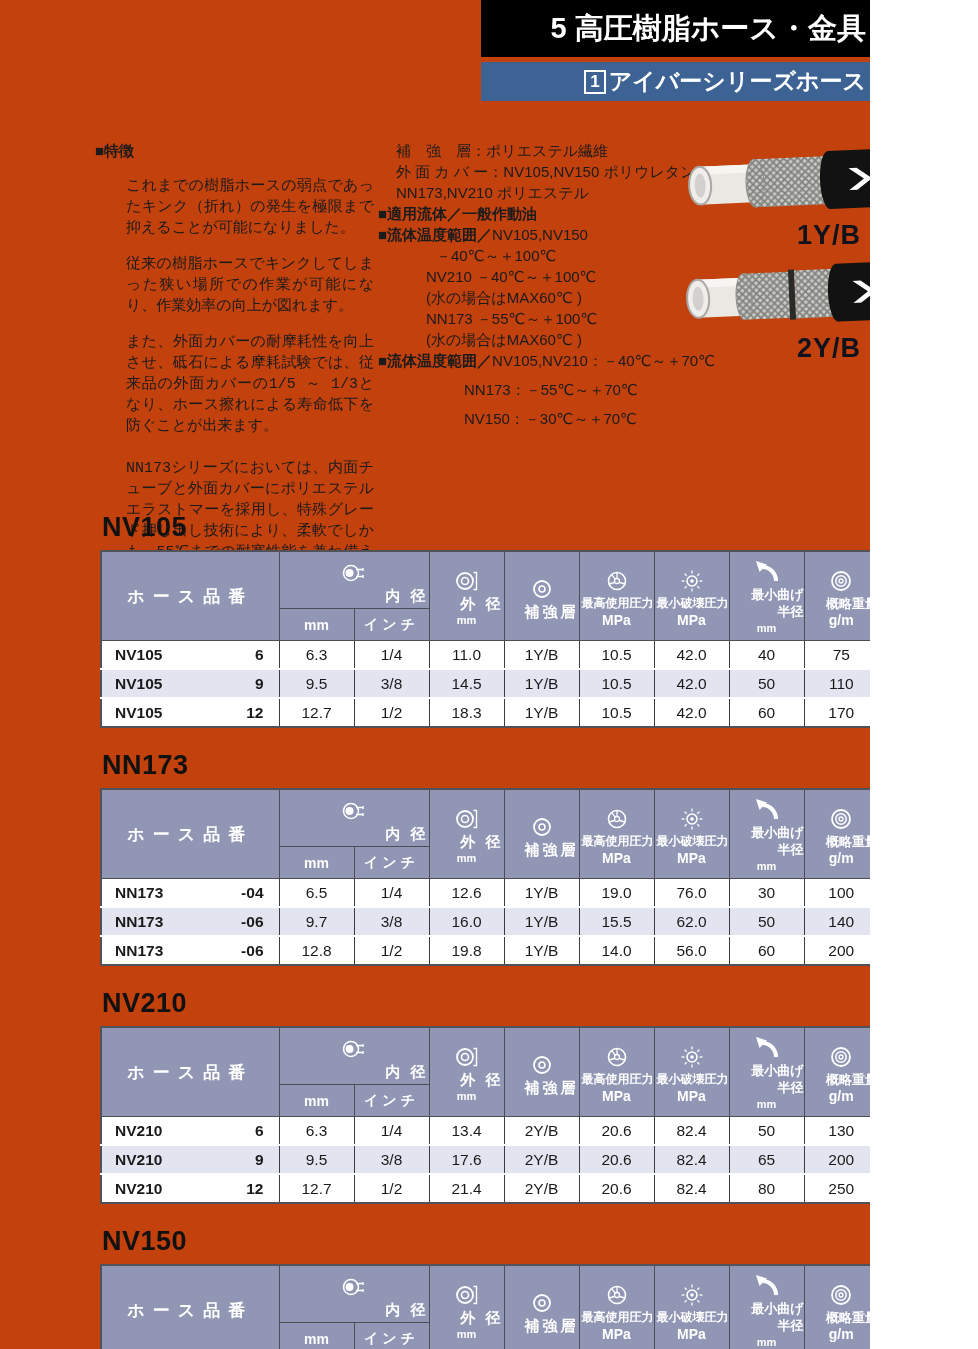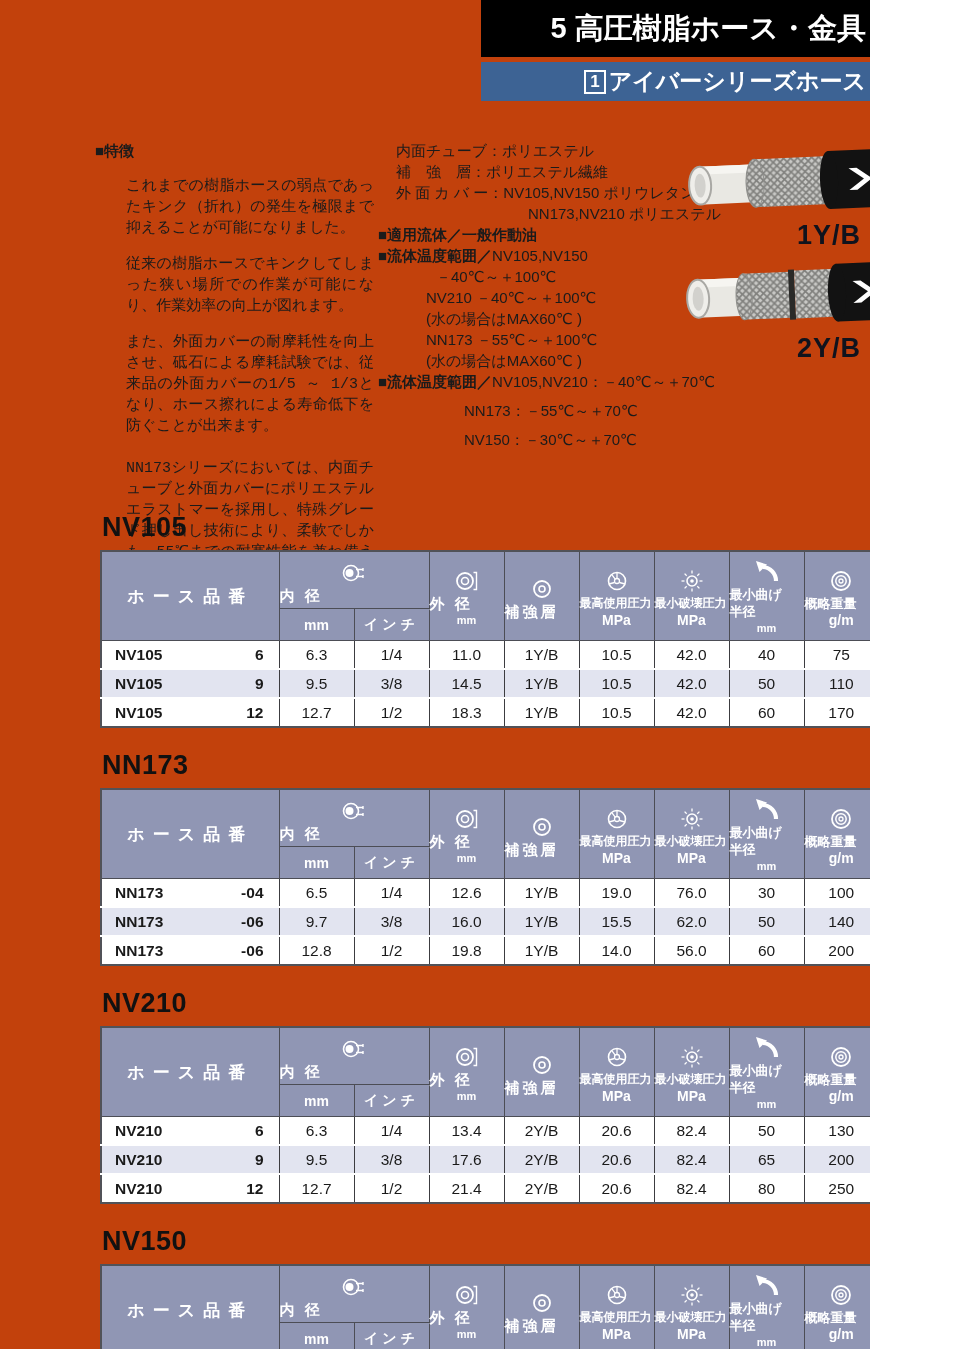--- a/index.html
+++ b/index.html
@@ -48,21 +48,21 @@
   table.spec{width:778px;border-collapse:collapse;table-layout:fixed;
              border:2px solid #515258;}
   table.spec th{background:#9096b4;color:#fff;border:1px solid #4c4d55;font-weight:bold;
                 padding:0;vertical-align:middle;}
   tr.hdr-main th{height:56px;}
   tr.hdr-main th[rowspan]{height:87px;}
   tr.hdr-sub th{height:31px;font-size:14px;}
   th .icon{display:block;margin:3px auto 1px;width:26px;height:26px;}
   th .icon svg{display:block;}
   .part-th{font-size:17px;letter-spacing:8px;text-align:center;}
-  .th-label{font-size:15px;letter-spacing:3px;text-align:left;line-height:17px;}
+  .th-label{font-size:15px;letter-spacing:3px;text-align:right;line-height:17px;}
   .th-label.small{font-size:12px;letter-spacing:0;}
   .th-label.mid{font-size:13px;letter-spacing:0;}
   .th-unit{font-size:14px;text-align:center;line-height:16px;letter-spacing:0;}
   .th-unit.tiny{font-size:11px;}
   .inch{letter-spacing:4px;text-align:center;}
   table.spec td{height:27px;font-size:15.5px;text-align:center;color:#1a1a1a;
                 border-left:1px solid #3c3c40;border-right:1px solid #3c3c40;
                 border-top:2px solid #ffffff;background:#fff;padding:0;}
   tr.data.first td{border-top:1px solid #4c4d55;}
   tr.data.alt td{background:#e2e4f0;}
@@ -88,21 +88,20 @@
     <div class="hd">■特徴</div>
     <p>これまでの樹脂ホースの弱点であったキンク（折れ）の発生を極限まで抑えることが可能になりました。</p>
     <p>従来の樹脂ホースでキンクしてしまった狭い場所での作業が可能になり、作業効率の向上が図れます。</p>
     <p>また、外面カバーの耐摩耗性を向上させ、砥石による摩耗試験では、従来品の外面カバーの1/5 ～ 1/3となり、ホース擦れによる寿命低下を防ぐことが出来ます。</p>
     <p class="gap">NN173シリーズにおいては、内面チューブと外面カバーにポリエステルエラストマーを採用し、特殊グレード押し出し技術により、柔軟でしかも－55℃までの耐寒性能を兼ね備えています。</p>
   </div>
 
   <div class="specs">
     <div class="structure-lines">
 
-    <div>内面チューブ：ポリエステル</div>
         <div>補　強　層：ポリエステル繊維</div>
         <div>外 面 カ バ ー：NV105,NV150 ポリウレタン</div>
         <div>NN173,NV210 ポリエステル</div>
       </div>
     <div class="hd">■適用流体／一般作動油</div>
     <div><span class="hd">■流体温度範囲／</span><span>NV105,NV150</span></div>
     <div class="temp-lines">
 
     <div>－40℃～＋100℃</div>
         <div>NV210 －40℃～＋100℃</div>

